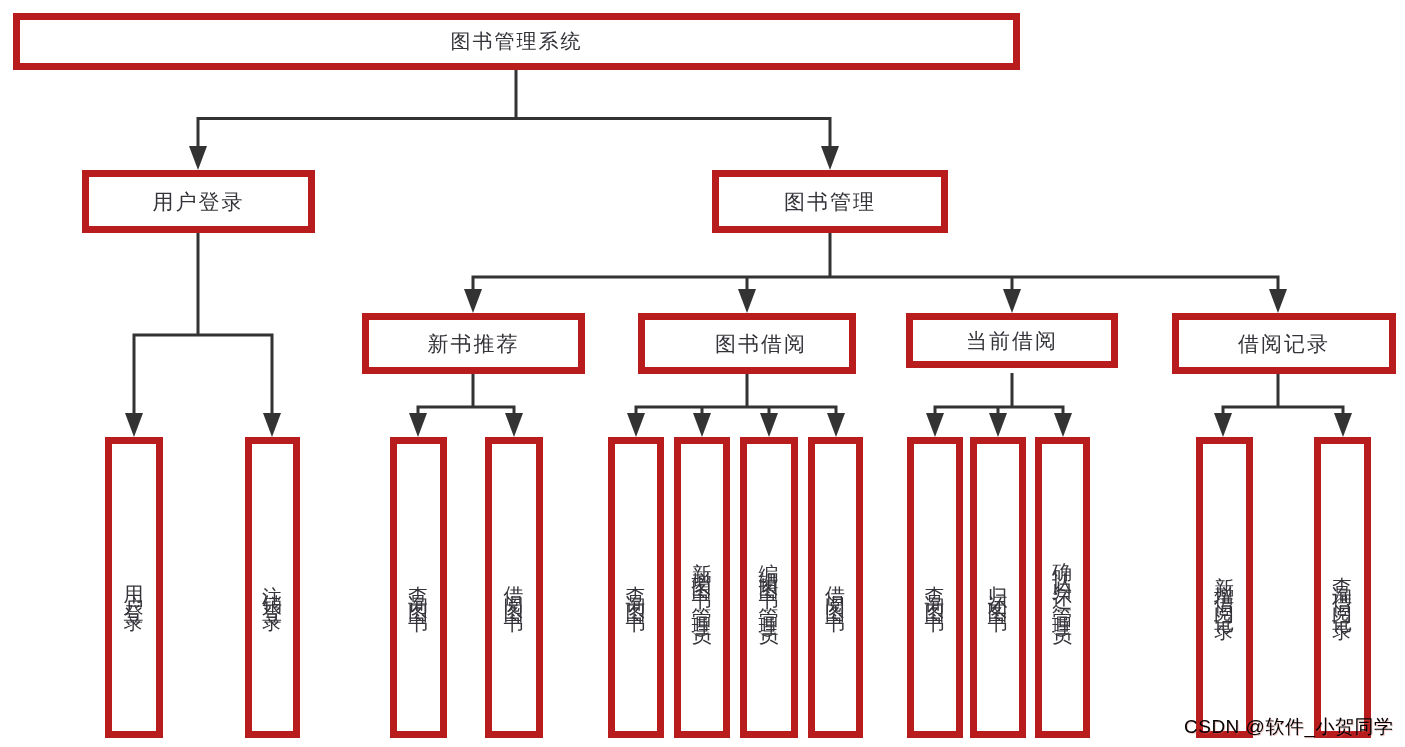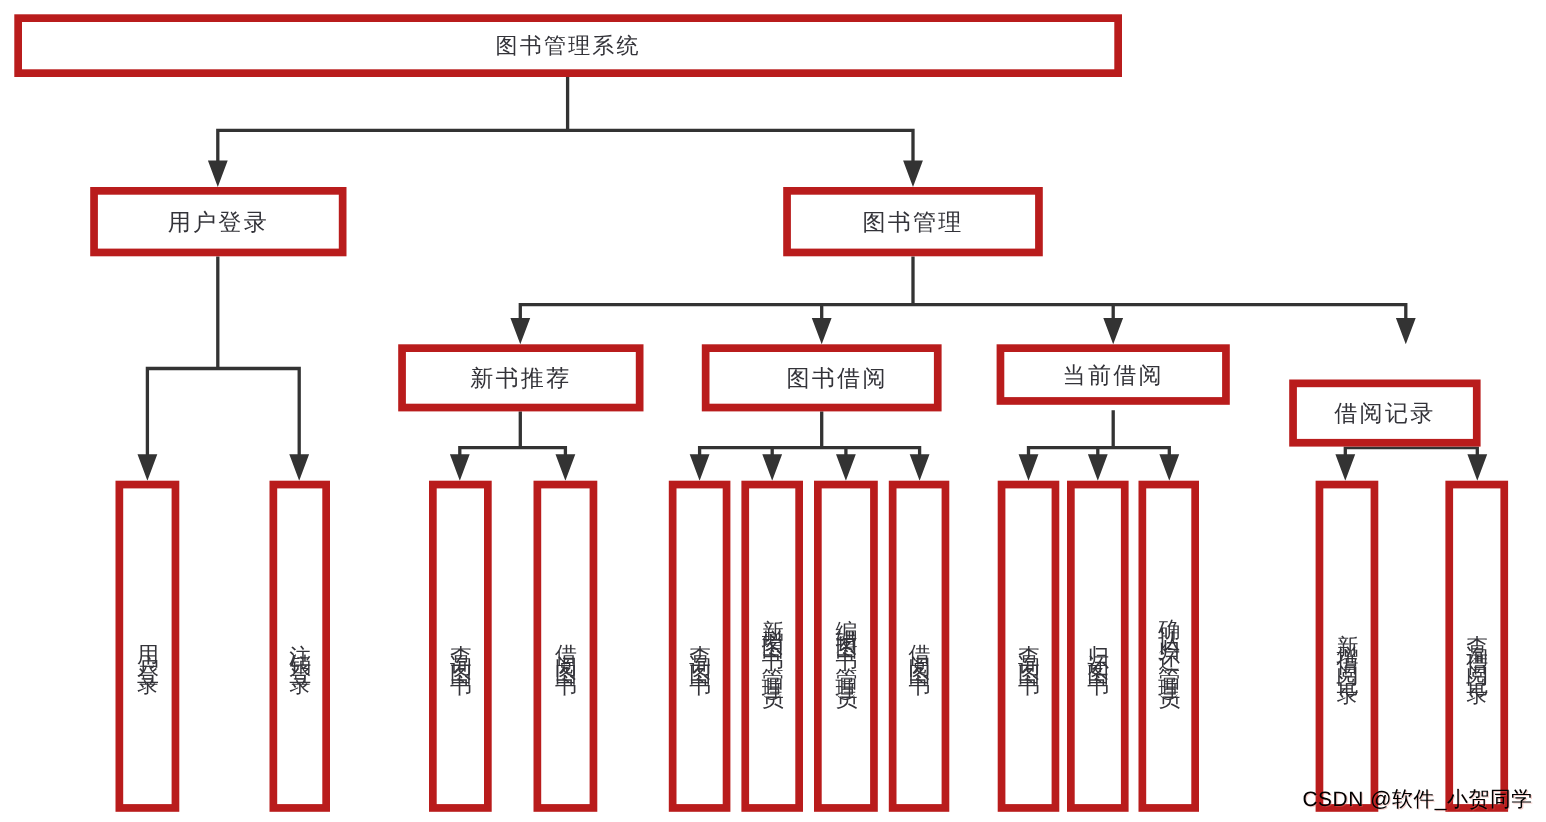--- a/index.html
+++ b/index.html
@@ -138,21 +138,21 @@
 
   <div class="node node-h" style="left:362px; top:313px; width:223px; height:61px;">
     <span class="lbl">新书推荐</span>
   </div>
   <div class="node node-h" style="left:638px; top:313px; width:218px; height:61px;padding-left:28px;">
     <span class="lbl">图书借阅</span>
   </div>
   <div class="node node-h" style="left:906px; top:313px; width:212px; height:55px;">
     <span class="lbl">当前借阅</span>
   </div>
-  <div class="node node-h" style="left:1172px; top:313px; width:174px; height:61px;margin-top:32px;">
+  <div class="node node-h" style="left:1172px; top:313px; width:224px; height:61px;">
     <span class="lbl">借阅记录</span>
   </div>
 
   <div class="node node-v" style="left:105px; top:437px; width:58px; height:301px;">
     <span class="lbl">用户登录</span>
   </div>
   <div class="node node-v" style="left:245px; top:437px; width:55px; height:301px;">
     <span class="lbl">注销登录</span>
   </div>
 

